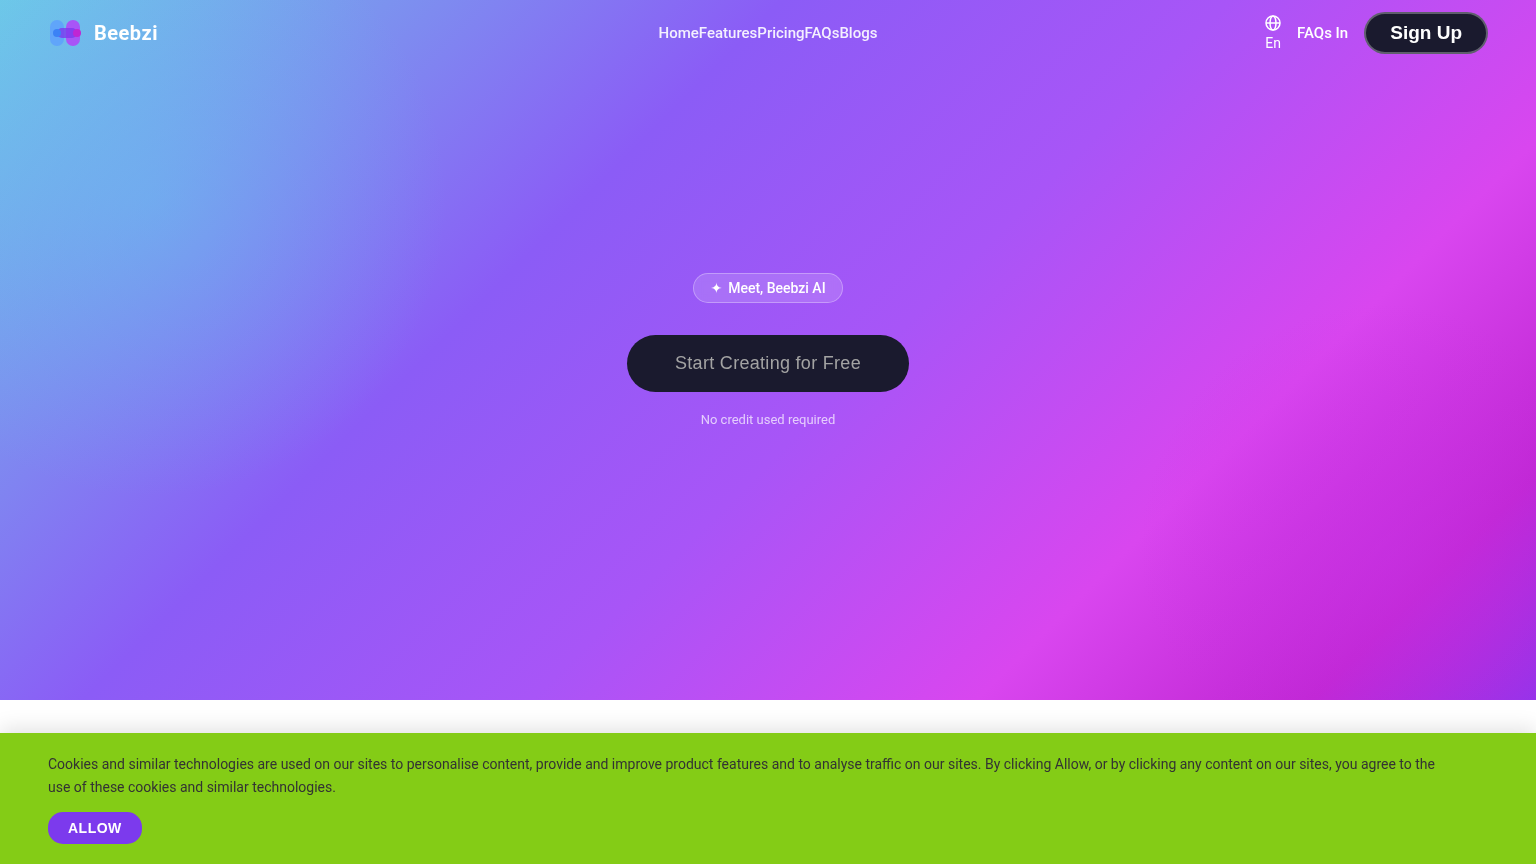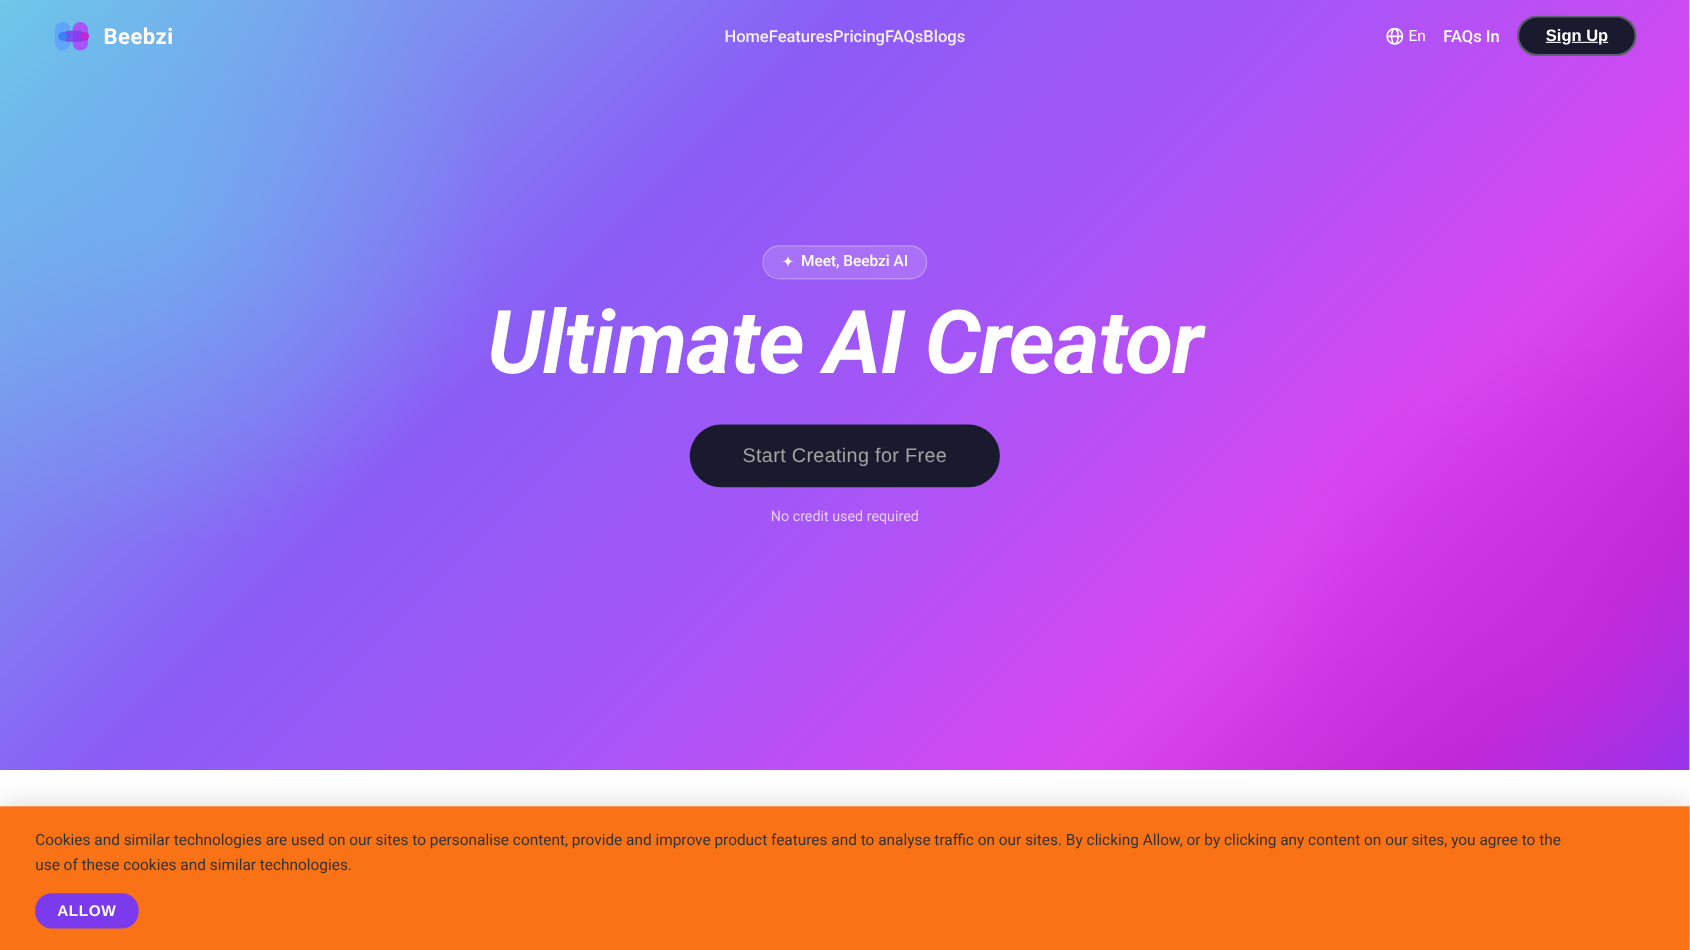--- a/index.html
+++ b/index.html
@@ -72,39 +72,39 @@
       gap: 16px;
     }
 
     .lang-selector {
       display: flex;
       align-items: center;
       gap: 4px;
       color: #fff;
       font-size: 14px;
       cursor: pointer;
+      flex-direction: column;
     }
 
     .sign-in-link {
       color: #fff;
       text-decoration: none;
       font-size: 15px;
       font-weight: 500;
     }
 
     .sign-up-btn {
       background: #1a1a2e;
       color: #fff;
       border: 2px solid rgba(255,255,255,0.3);
       border-radius: 25px;
       padding: 8px 24px;
-      font-size: 15px;
+      font-size: 19px;
       font-weight: 600;
       cursor: pointer;
-      text-decoration: underline;
     }
 
     
     .hero {
       width: 1536px;
       height: 700px;
       background: linear-gradient(135deg, #6dc8e8 0%, #8b5cf6 35%, #a855f7 55%, #d946ef 75%, #c026d3 90%, #9333ea 100%);
       display: flex;
       align-items: center;
       justify-content: center;
@@ -214,22 +214,22 @@
       height: 164px;
       background: #fff;
     }
 
     
     .cookie-banner {
       position: fixed;
       bottom: 0;
       left: 0;
       right: 0;
-      background: #f97316;
-      padding: 20px 32px;
+      background: #84cc16;
+      padding: 20px 48px;
       z-index: 200;
       box-shadow: 0 -4px 20px rgba(0,0,0,0.12);
     }
 
     .cookie-text {
       font-size: 14px;
       color: #333;
       line-height: 1.6;
       max-width: 1400px;
       margin-bottom: 14px;
@@ -294,21 +294,20 @@
     <button class="sign-up-btn">Sign Up</button>
   </div>
 </nav>
 
 <section class="hero">
   <div class="hero-content">
     <div class="meet-badge">
       <span class="sparkle-icon">✦</span>
       <span>Meet, Beebzi AI</span>
     </div>
-    <div class="hero-title-line1">Ultimate AI Creator</div>
     <button class="cta-btn">Start Creating for Free</button>
     <p class="no-credit-text">No credit used required</p>
   </div>
 </section>
 
 <div class="bottom-strip"></div>
 
 <div class="cookie-banner">
   <p class="cookie-text">Cookies and similar technologies are used on our sites to personalise content, provide and improve product features and to analyse traffic on our sites. By clicking Allow, or by clicking any content on our sites, you agree to the use of these cookies and similar technologies.</p>
   <button class="allow-btn">ALLOW</button>

